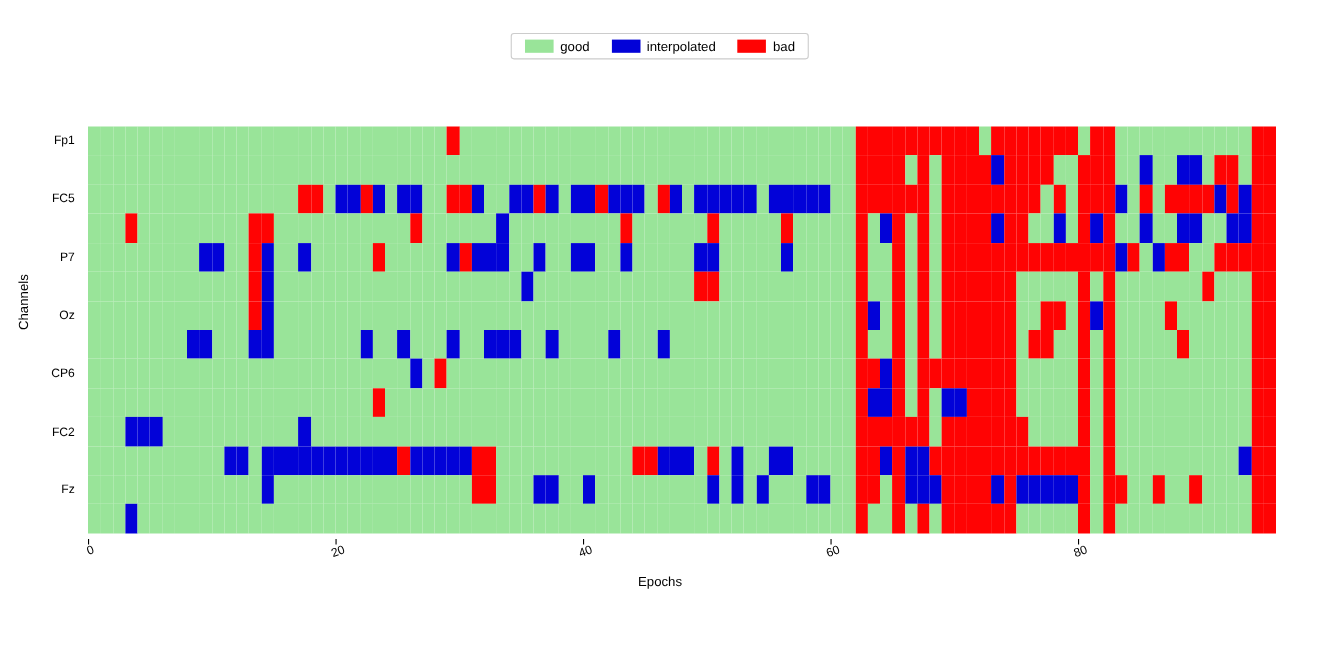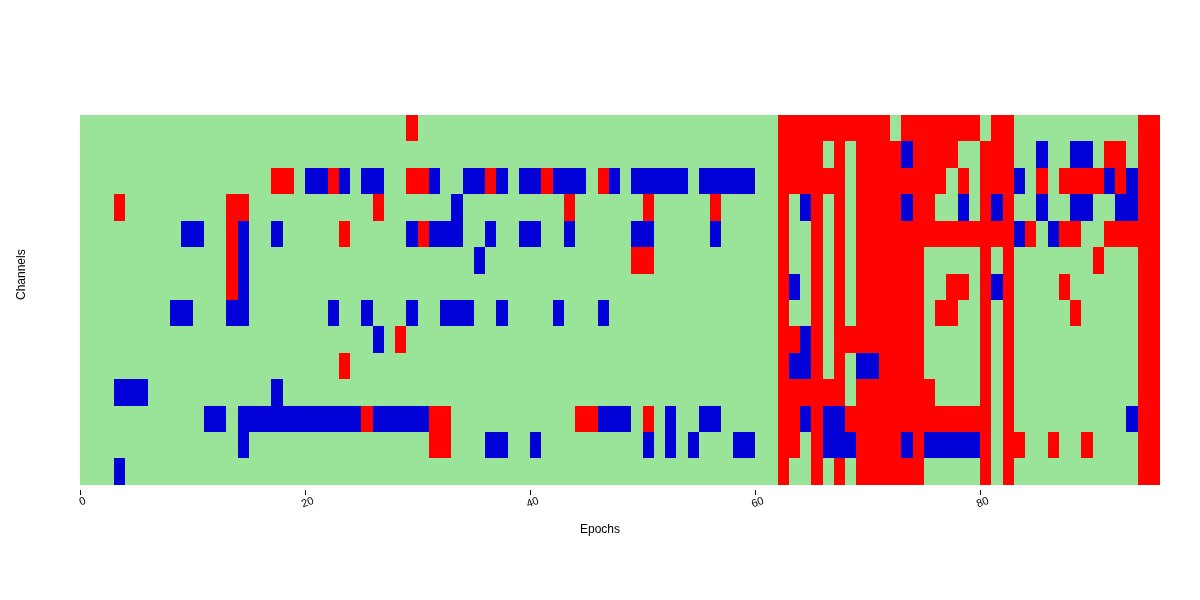--- a/index.html
+++ b/index.html
@@ -16,24 +16,47 @@
   .yticks{position:absolute;left:0;top:115px;width:74px;height:370px}
   .yt{position:absolute;right:6px;font-size:11px;transform:translateY(-50%)}
   .xticks{position:absolute;left:80px;top:490px;width:1080px;height:28px}
   .xt{position:absolute;font-size:11px;transform:translateX(-50%) rotate(-20deg);transform-origin:right top;top:4px}
   .xtk{position:absolute;width:1px;height:5px;background:#000;top:0}
 </style>
 </head>
 <body>
 <div class="wrap">
 
+<div class="legend">
+  <div class="li">
+    <span class="sw" id="sw-g" style="background: rgb(153, 228, 153);"></span>
+    <span>good</span>
+  </div>
+  <div class="li">
+    <span class="sw" id="sw-i" style="background: rgb(2, 2, 216);"></span>
+    <span>interpolated</span>
+  </div>
+  <div class="li">
+    <span class="sw" id="sw-b" style="background: rgb(255, 3, 3);"></span>
+    <span>bad</span>
+  </div>
+</div>
 
 <div class="ylab">Channels</div>
 <div class="xlab">Epochs</div>
 
+<div class="yticks" id="yticks">
+      <div class="yt" style="top: 13.2143px;">Fp1</div>
+      <div class="yt" style="top: 66.0714px;">FC5</div>
+      <div class="yt" style="top: 118.929px;">P7</div>
+      <div class="yt" style="top: 171.786px;">Oz</div>
+      <div class="yt" style="top: 224.643px;">CP6</div>
+      <div class="yt" style="top: 277.5px;">FC2</div>
+      <div class="yt" style="top: 330.357px;">Fz</div>
+    </div>
 <div class="xticks" id="xticks">
       <div class="xtk" style="left: 0px;"></div>
       <div class="xt" style="left: 0px;">0</div>
       <div class="xtk" style="left: 225px;"></div>
       <div class="xt" style="left: 225px;">20</div>
       <div class="xtk" style="left: 450px;"></div>
       <div class="xt" style="left: 450px;">40</div>
       <div class="xtk" style="left: 675px;"></div>
       <div class="xt" style="left: 675px;">60</div>
       <div class="xtk" style="left: 900px;"></div>

